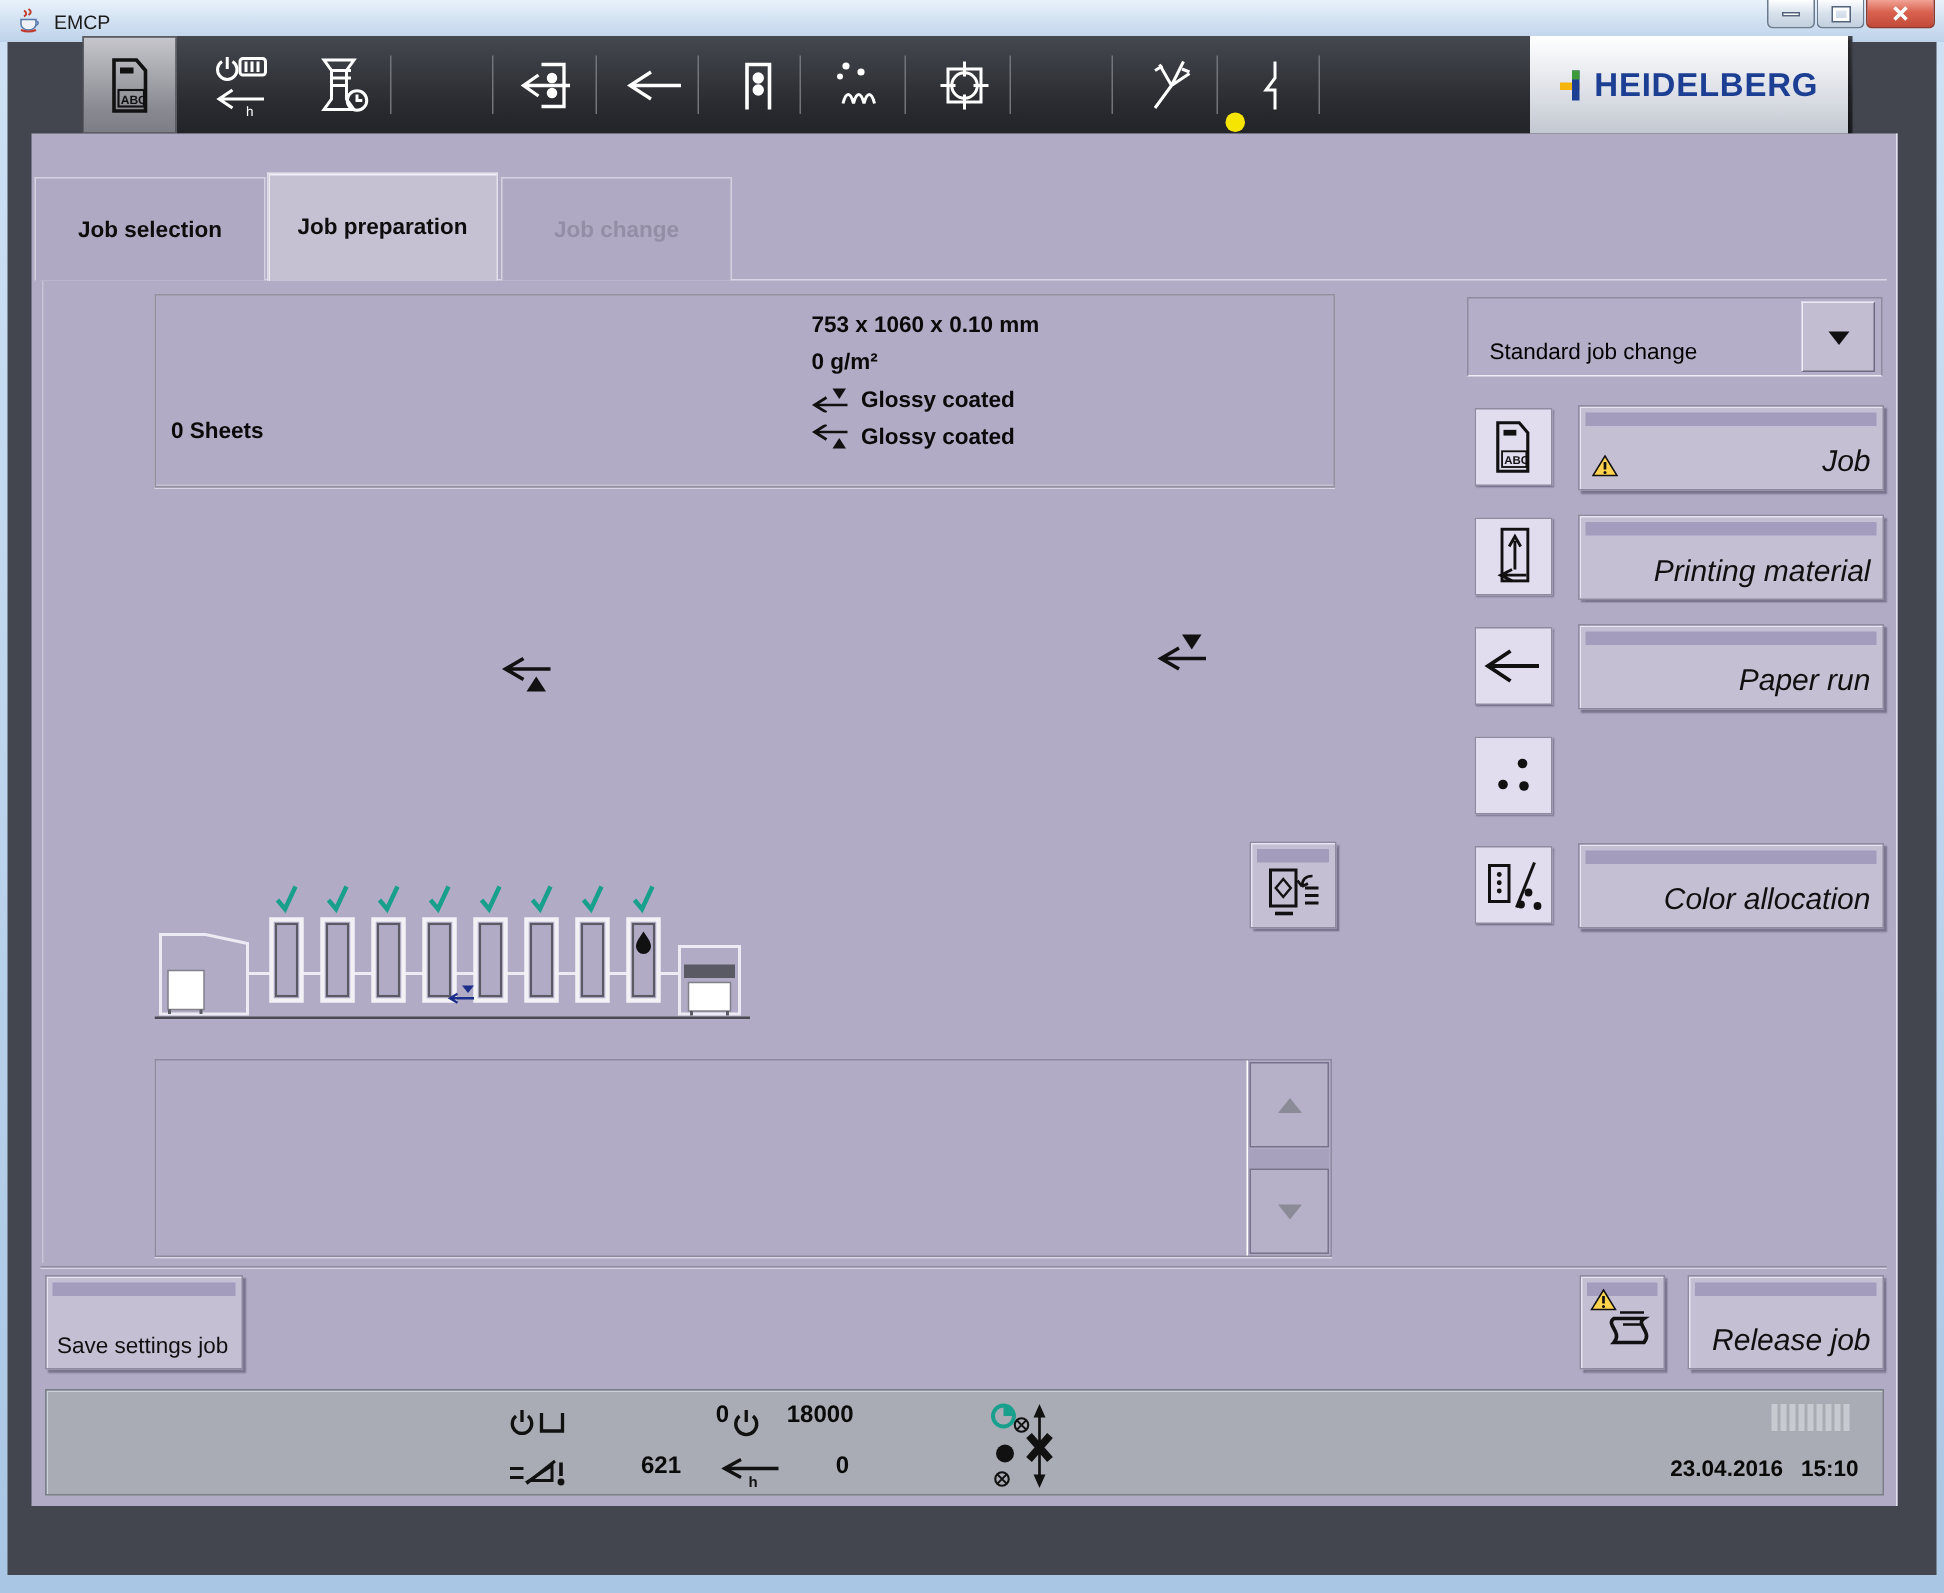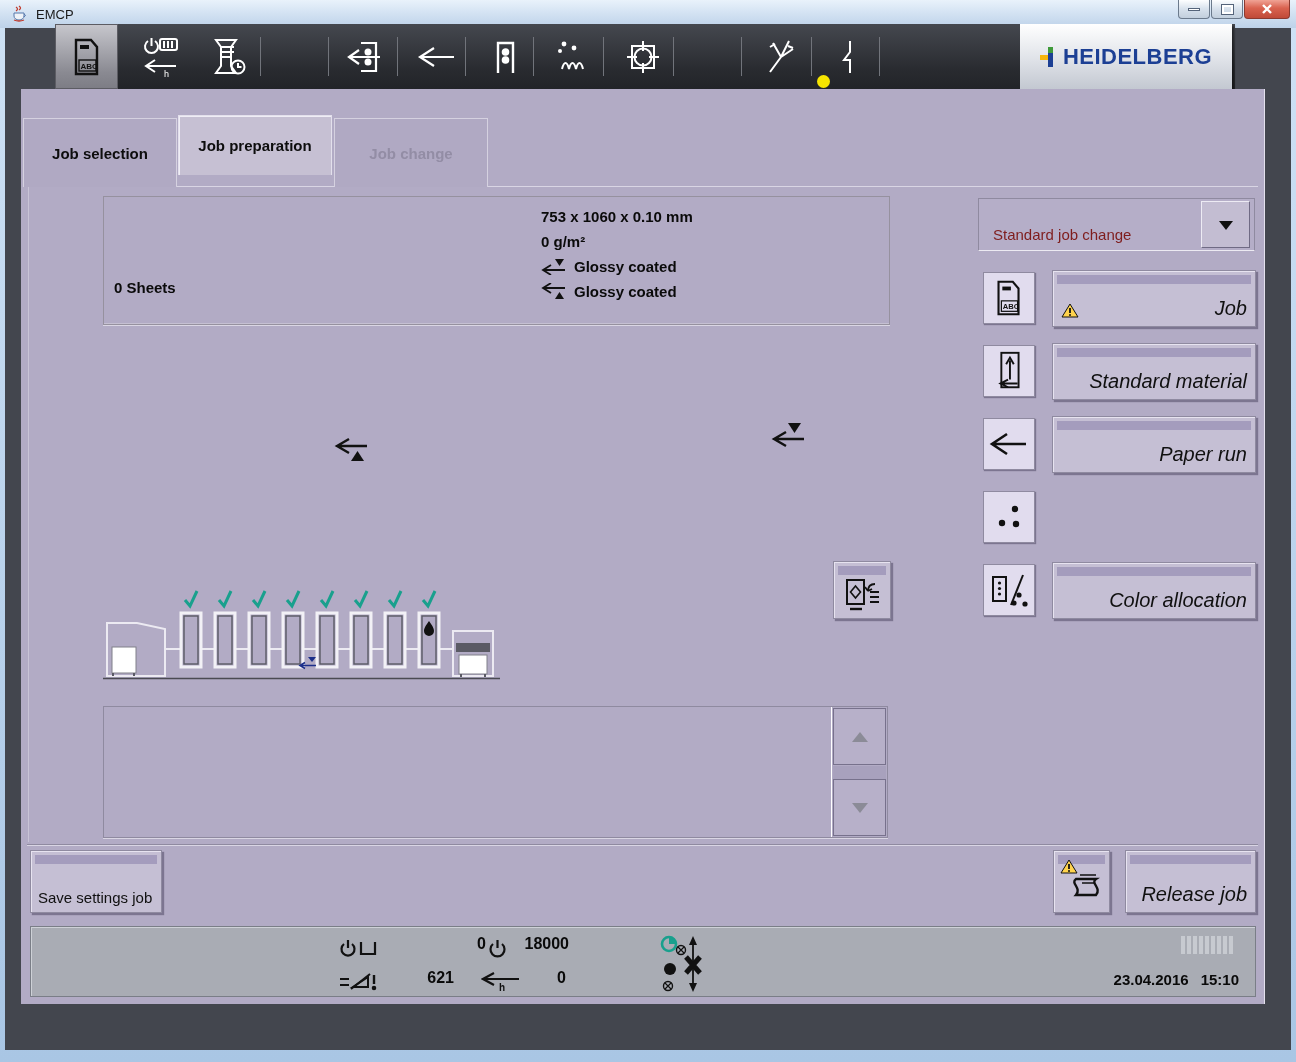--- a/index.html
+++ b/index.html
@@ -43,35 +43,35 @@
   
   .content { position:absolute; left:21px; top:89px; width:1244px; height:915px;
     background:#b2abc5; border-right:1px solid #e4e1ee; }
   .panel-vline { position:absolute; left:7px; top:98px; width:1px; height:655px; background:#c8c3d6; }
   .panel-hline { position:absolute; left:6px; right:6px; top:755px; height:1px;
     background:#8f8aa0; box-shadow:0 1px 0 #d9d5e4; }
   
   .tab { position:absolute; height:69px; width:154px; top:29px; background:#b0a9c3;
     border:1px solid #d5d1e0; border-bottom:none; display:flex; align-items:center;
     justify-content:center; font-size:15px; font-weight:bold; color:#0d0d0d; }
-  .tab.active { top:26px; height:60px; background:#c6c0d3; border-color:#e3e0ec;
+  .tab.active { top:26px; height:72px; background:#c6c0d3; border-color:#e3e0ec;
     box-shadow:inset 1px 1px 0 #efedf5; z-index:2; }
   .tab.disabled { color:#938da5; }
   .tabline { position:absolute; left:6px; top:97px; right:6px; height:1px; background:#d9d5e4; }
   
   .info-box { position:absolute; left:82px; top:107px; width:787px; height:129px;
     border:1px solid #96919f; box-shadow:0 1px 0 #dad6e4, inset 0 -1px 0 #c5c0d2; }
   .sheets { position:absolute; left:10px; top:82px; font-size:15px; font-weight:bold; color:#0a0a0a; }
   .spec-col { position:absolute; left:437px; top:10px; display:flex; flex-direction:column; gap:6px; }
   .spec-row { display:flex; align-items:center; height:19px; font-size:15px; font-weight:bold; color:#0a0a0a; }
   .coat-ico { margin-right:7px; }
   
   .dropdown { position:absolute; left:957px; top:109px; width:277px; height:53px;
     background:#b5aec8; border:1px solid #8f8aa0; border-bottom-color:#eceaf2; }
-  .dd-label { position:absolute; left:14px; bottom:7px; font-size:15px; color:#7f1d1d; }
+  .dd-label { position:absolute; left:14px; bottom:7px; font-size:15px; color:#000000; }
   .dd-btn { position:absolute; right:4px; top:2px; width:49px; height:47px; background:#c3bdd2;
     border:1px solid; border-color:#edebf4 #6f6a84 #6f6a84 #edebf4;
     display:flex; align-items:center; justify-content:center; }
   .caret-down { width:0; height:0; border:7px solid transparent; border-top:9px solid #101010;
     margin-top:8px; }
   
   .sq-btn { position:absolute; left:962px; width:52px; height:52px; background:#e1dcee;
     border:1px solid #8f8aa0; box-shadow:1px 1px 1px rgba(70,64,92,.5);
     display:flex; align-items:center; justify-content:center; }
   .wide-btn { position:absolute; background:#c5bfd4; border:1px solid #8f8aa0;
@@ -297,21 +297,21 @@
 
     <div class="sq-btn" style="top:256px">
       <svg width="42" height="44" viewBox="0 0 42 46" stroke="#111" fill="none" stroke-width="2">
         <rect x="13" y="4" width="18" height="36"></rect>
         <path d="M22 32 V12 M18 16 L22 9 L26 16"></path>
         <path d="M30 36 H14 M20 32 L12 36 L20 40"></path>
       </svg>
     </div>
     <div class="wide-btn" style="left:1031px; top:254px; width:204px; height:57px">
       <div class="strip"></div>
-      <span class="wb-label">Standard material</span>
+      <span class="wb-label">Printing material</span>
     </div>
 
     <div class="sq-btn" style="top:329px">
       <svg width="42" height="40" viewBox="0 0 42 40" stroke="#111" fill="none" stroke-width="2.6">
         <path d="M4 20 h34 M19 10 L4 20 L19 30"></path>
       </svg>
     </div>
     <div class="wide-btn" style="left:1031px; top:327px; width:204px; height:57px">
       <div class="strip"></div>
       <span class="wb-label">Paper run</span>

